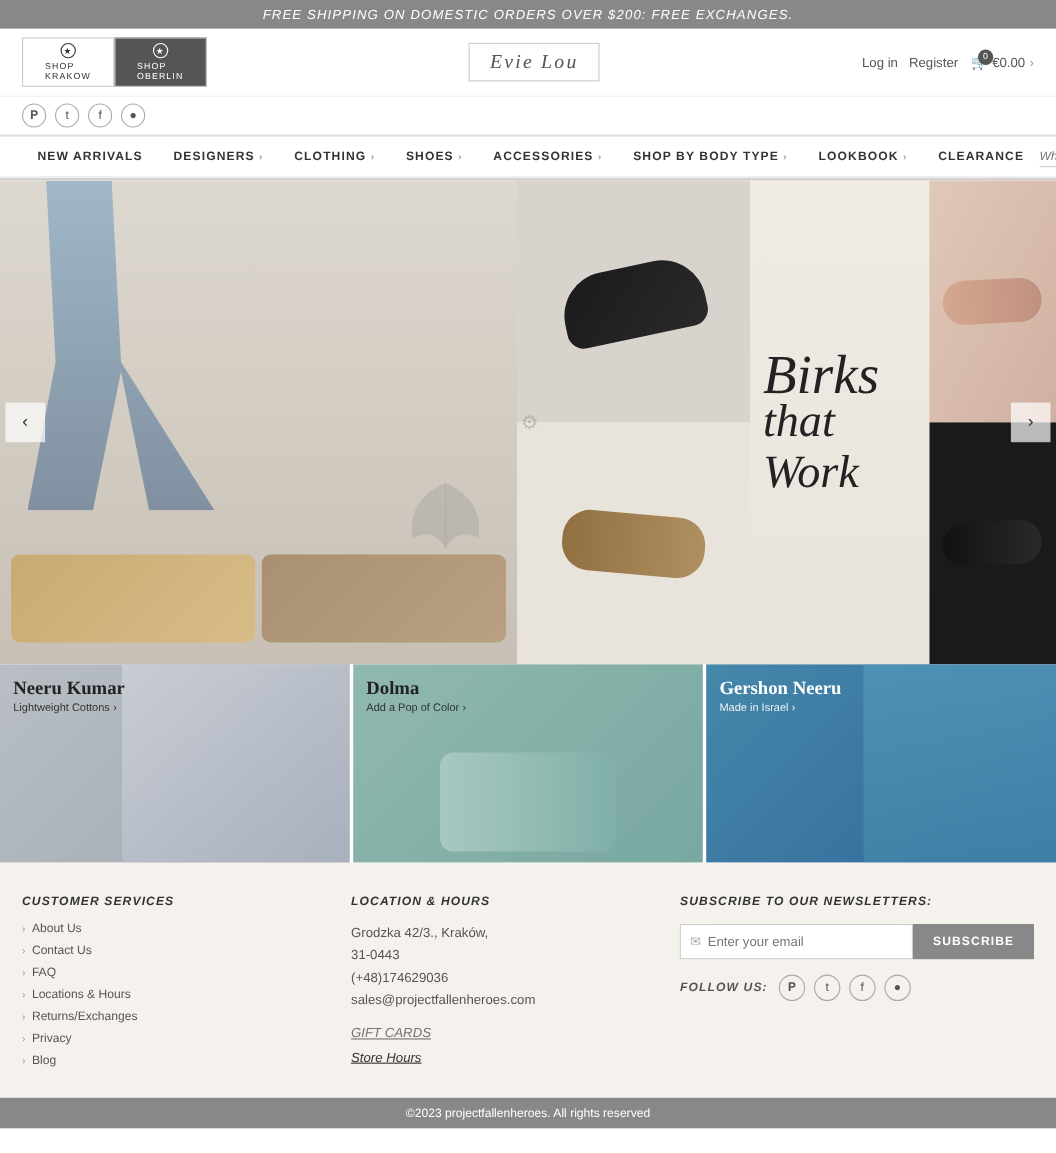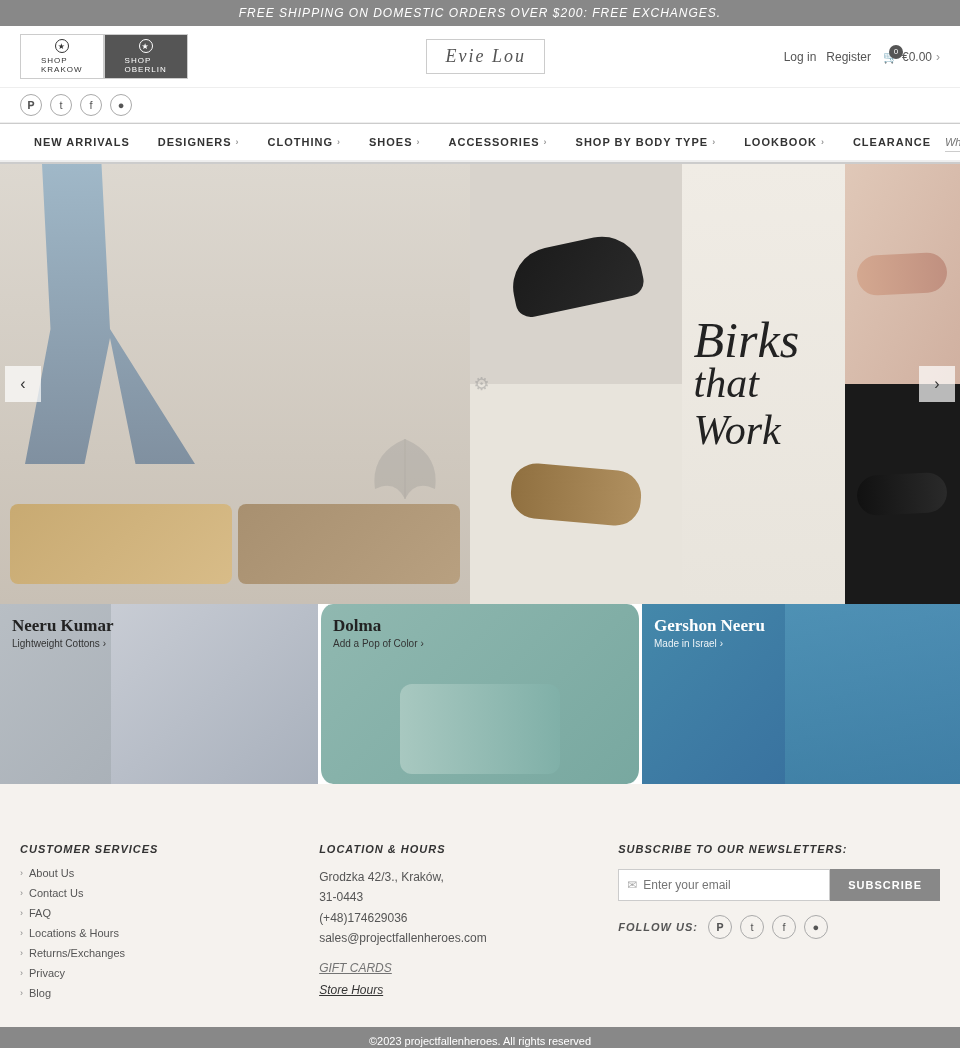--- a/index.html
+++ b/index.html
@@ -174,21 +174,20 @@
     }
 
     
     .footer {
       background: #f5f2ee;
       padding: 30px 20px 20px;
     }
     .footer-cols {
       display: flex;
       gap: 31px;
-      margin-top: 29px;
     }
     .footer-col {
       flex: 1;
     }
     .footer-col-heading {
       font-size: 11px;
       font-weight: bold;
       letter-spacing: 1px;
       text-transform: uppercase;
       color: #333;
@@ -522,21 +521,21 @@
     <div style="position:absolute; right:0; top:0; bottom:0; width:65%; background:linear-gradient(to bottom right,#c8ccd4,#a8b0bc);"></div>
     <div class="prod-label-area">
       <div class="prod-name-text">Neeru Kumar</div>
       <div class="prod-sub-text">
         <span>Lightweight Cottons</span>
         <span class="prod-arrow">›</span>
       </div>
     </div>
   </div>
 
-  <div class="prod-card" style="background:linear-gradient(135deg,#90b8b0,#78a8a0); position:relative; min-height:180px; overflow:hidden; flex:1; border-left:3px solid #fff; border-right:3px solid #fff;border-radius:15px;">
+  <div class="prod-card" style="background:linear-gradient(135deg,#90b8b0,#78a8a0); position:relative; min-height:180px; overflow:hidden; flex:1; border-left:3px solid #fff; border-right:3px solid #fff;">
 
     <div style="position:absolute; bottom:10px; left:50%; transform:translateX(-50%); width:160px; height:90px; background:linear-gradient(to right,#a8c8c0,#80b0a8); border-radius:12px;"></div>
     <div class="prod-label-area">
       <div class="prod-name-text">Dolma</div>
       <div class="prod-sub-text">
         <span>Add a Pop of Color</span>
         <span class="prod-arrow">›</span>
       </div>
     </div>
   </div>

